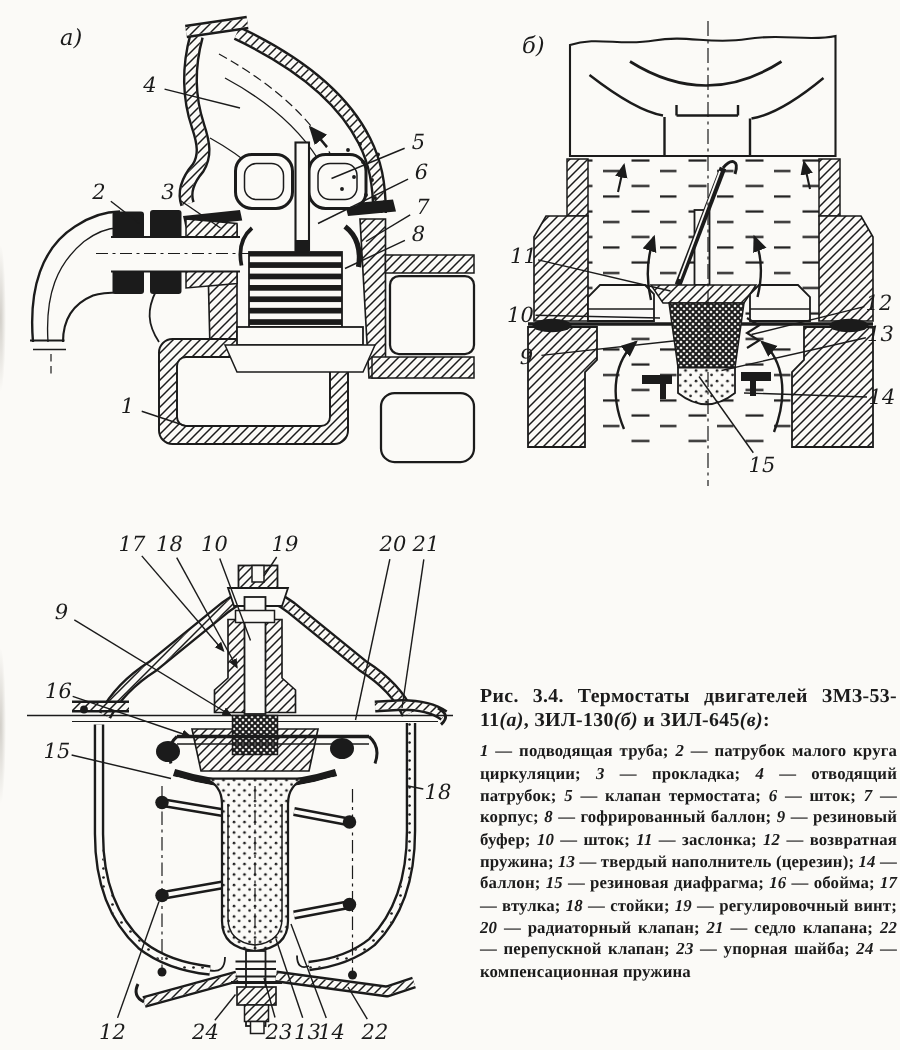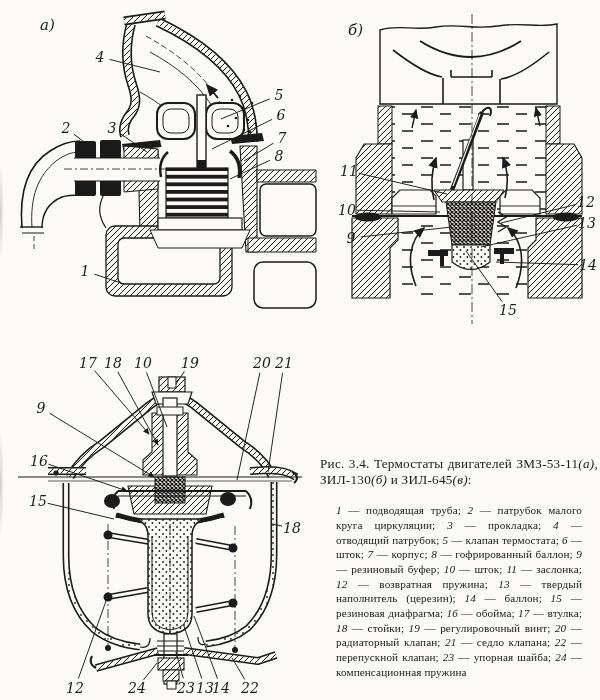--- a/index.html
+++ b/index.html
@@ -3,23 +3,23 @@
 <meta charset="utf-8">
 <style>
   html,body{margin:0;padding:0;background:#e8e6e1;}
   .page{position:relative;width:600px;height:700px;background:#fbfaf7;overflow:hidden;
         font-family:"Liberation Serif",serif;color:#1b1b1b;}
   svg.art{position:absolute;left:0;top:0;}
   .leader{stroke:#1b1b1b;stroke-width:.95;fill:none;}
   .cnum{font-family:"DejaVu Serif",serif;font-style:italic;font-size:14px;fill:#1b1b1b;text-anchor:middle;}
   .dlabel{font-family:"DejaVu Serif",serif;font-style:italic;font-size:15px;fill:#1b1b1b;}
   .thin{stroke:#1b1b1b;fill:none;}
-  .caption{position:absolute;left:320px;top:456px;width:278px;}
+  .caption{position:absolute;left:320px;top:456px;width:278px;font-weight:bold;}
   .cap-title{margin:0 0 7px 0;font-size:13.2px;line-height:1.18;text-align:justify;letter-spacing:.25px;}
-  .cap-legend{margin:16px;font-size:11.2px;line-height:1.31;text-align:justify;letter-spacing:.1px;}
+  .cap-legend{margin:0;font-size:11.2px;line-height:1.31;text-align:justify;letter-spacing:.1px;}
   .cap-legend i.lnum{font-style:italic;}
   .smudge{position:absolute;background:radial-gradient(closest-side,#a8a39a,rgba(168,163,154,0));
           opacity:.5;border-radius:50%;}
 </style>
 </head>
 <body>
 
 <div class="page">
 
   <svg class="art" width="600" height="700" viewBox="0 0 600 700">

